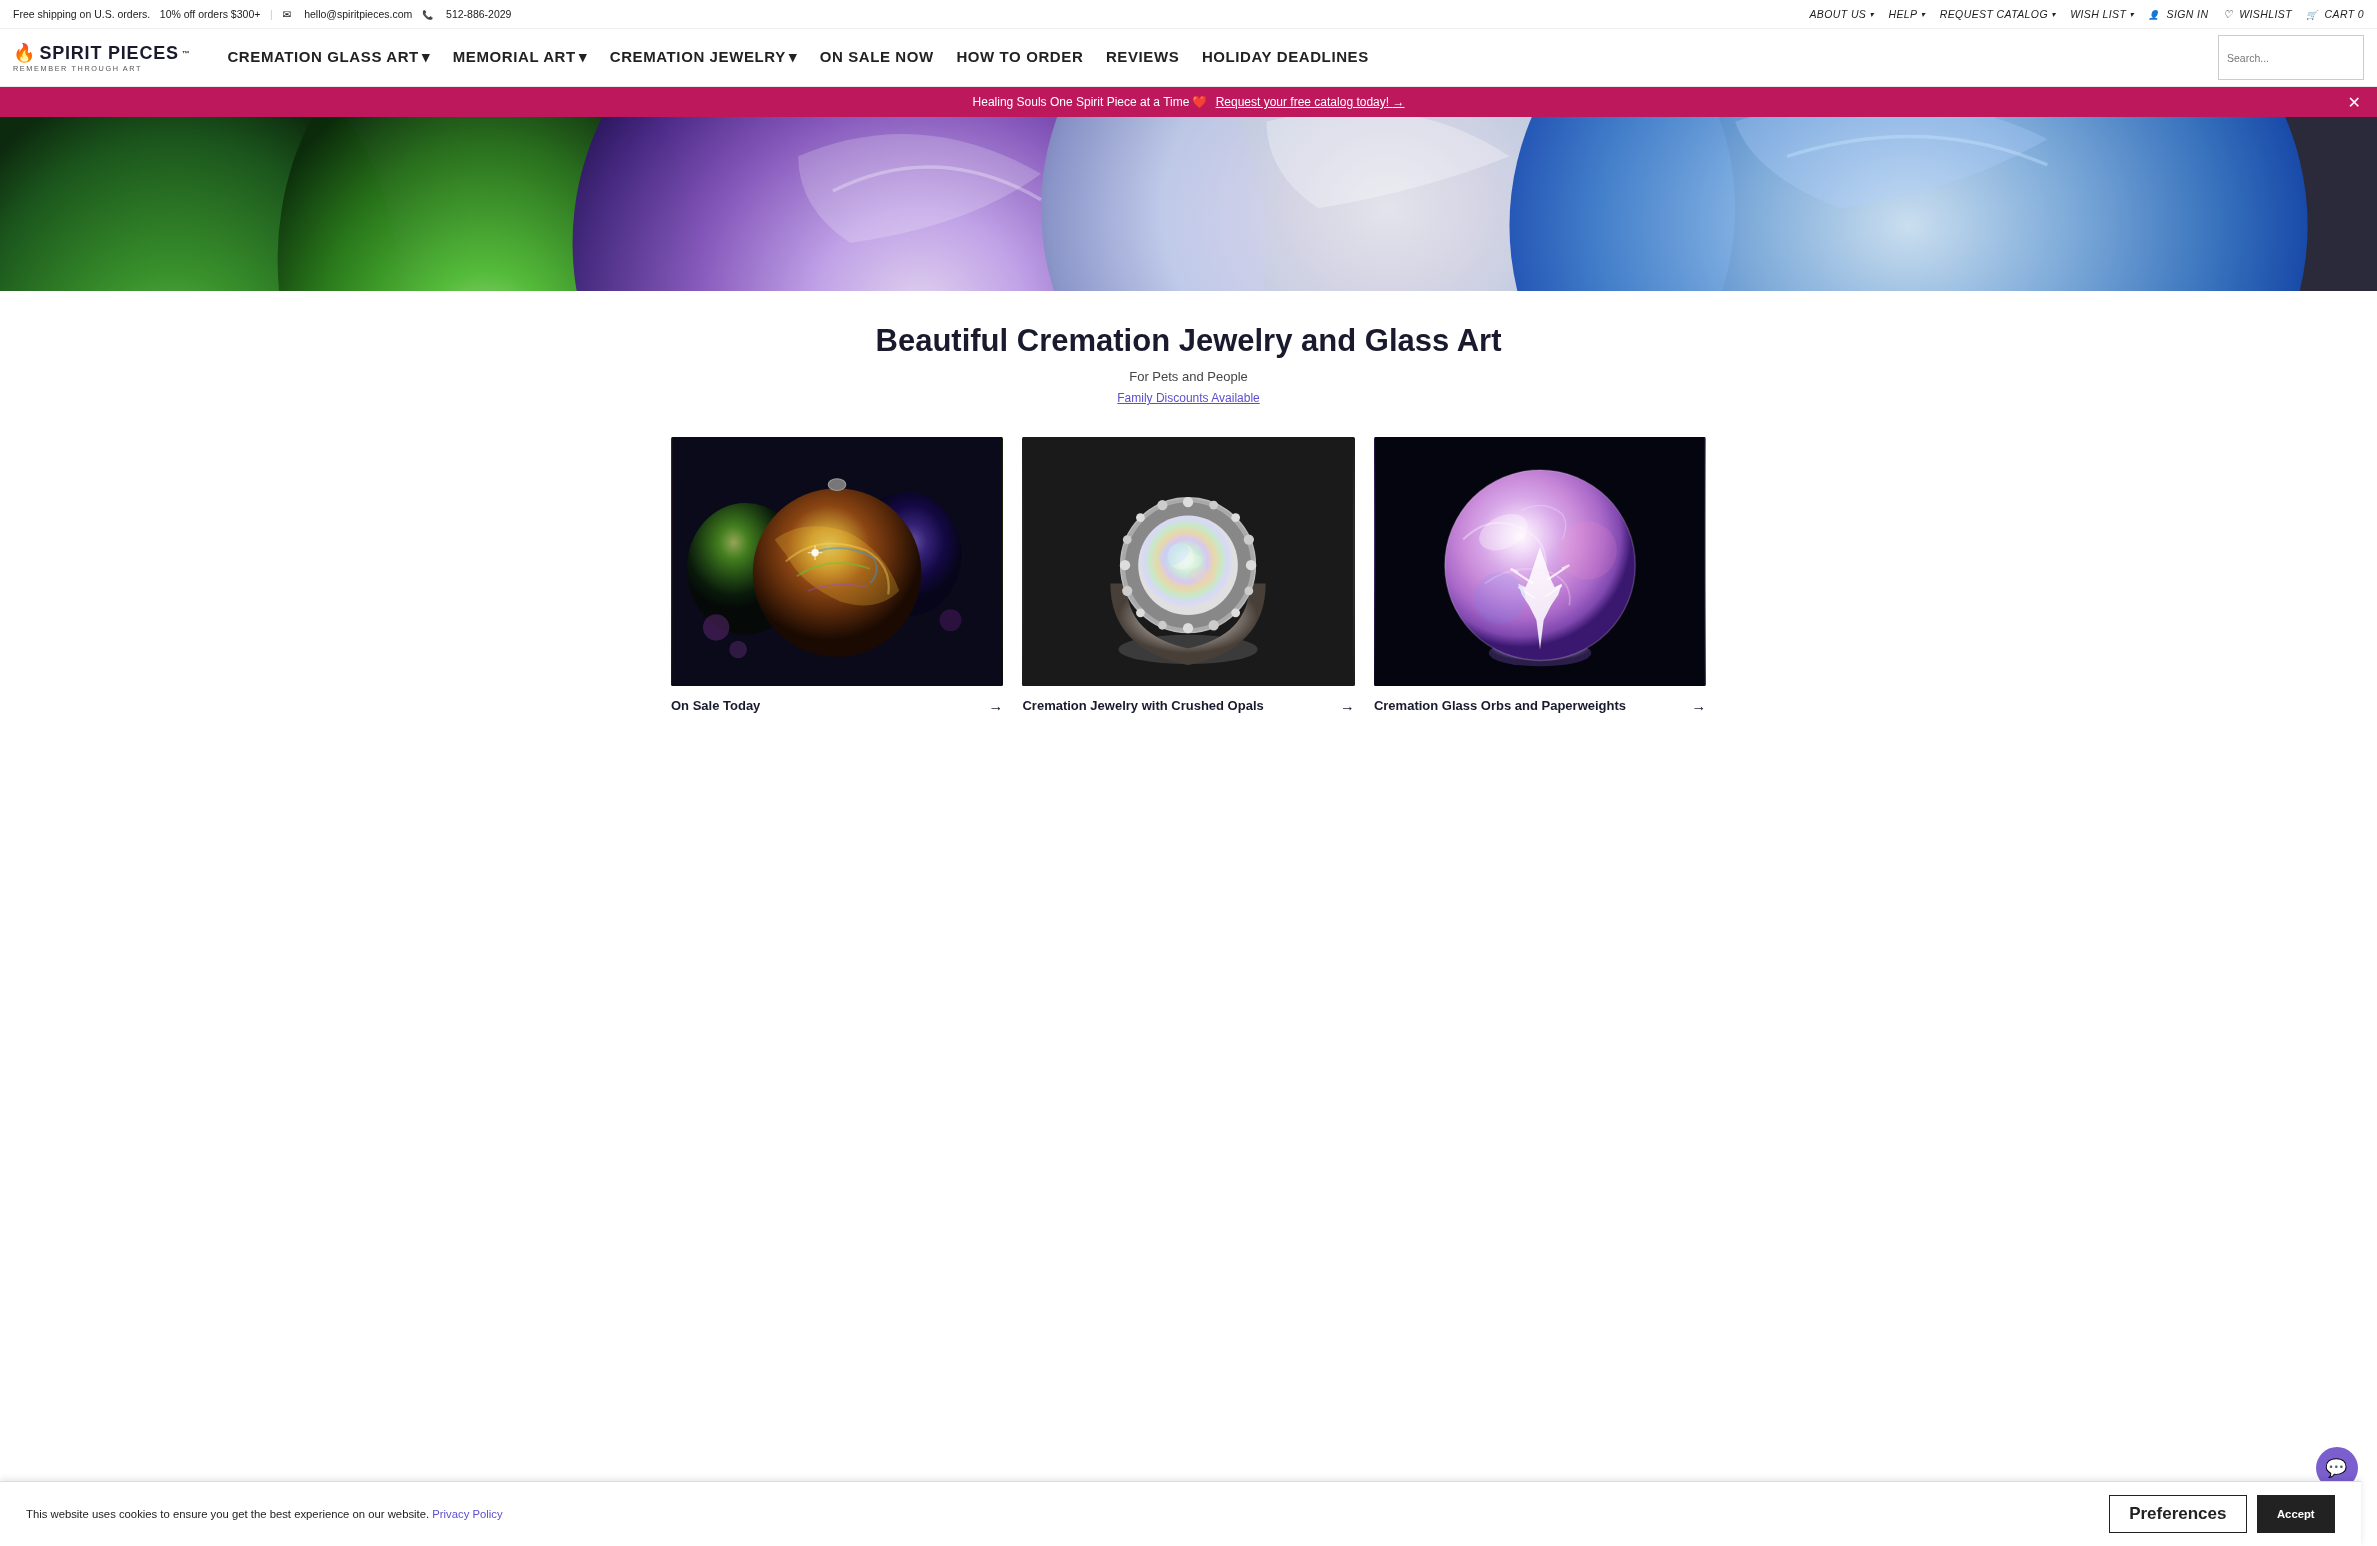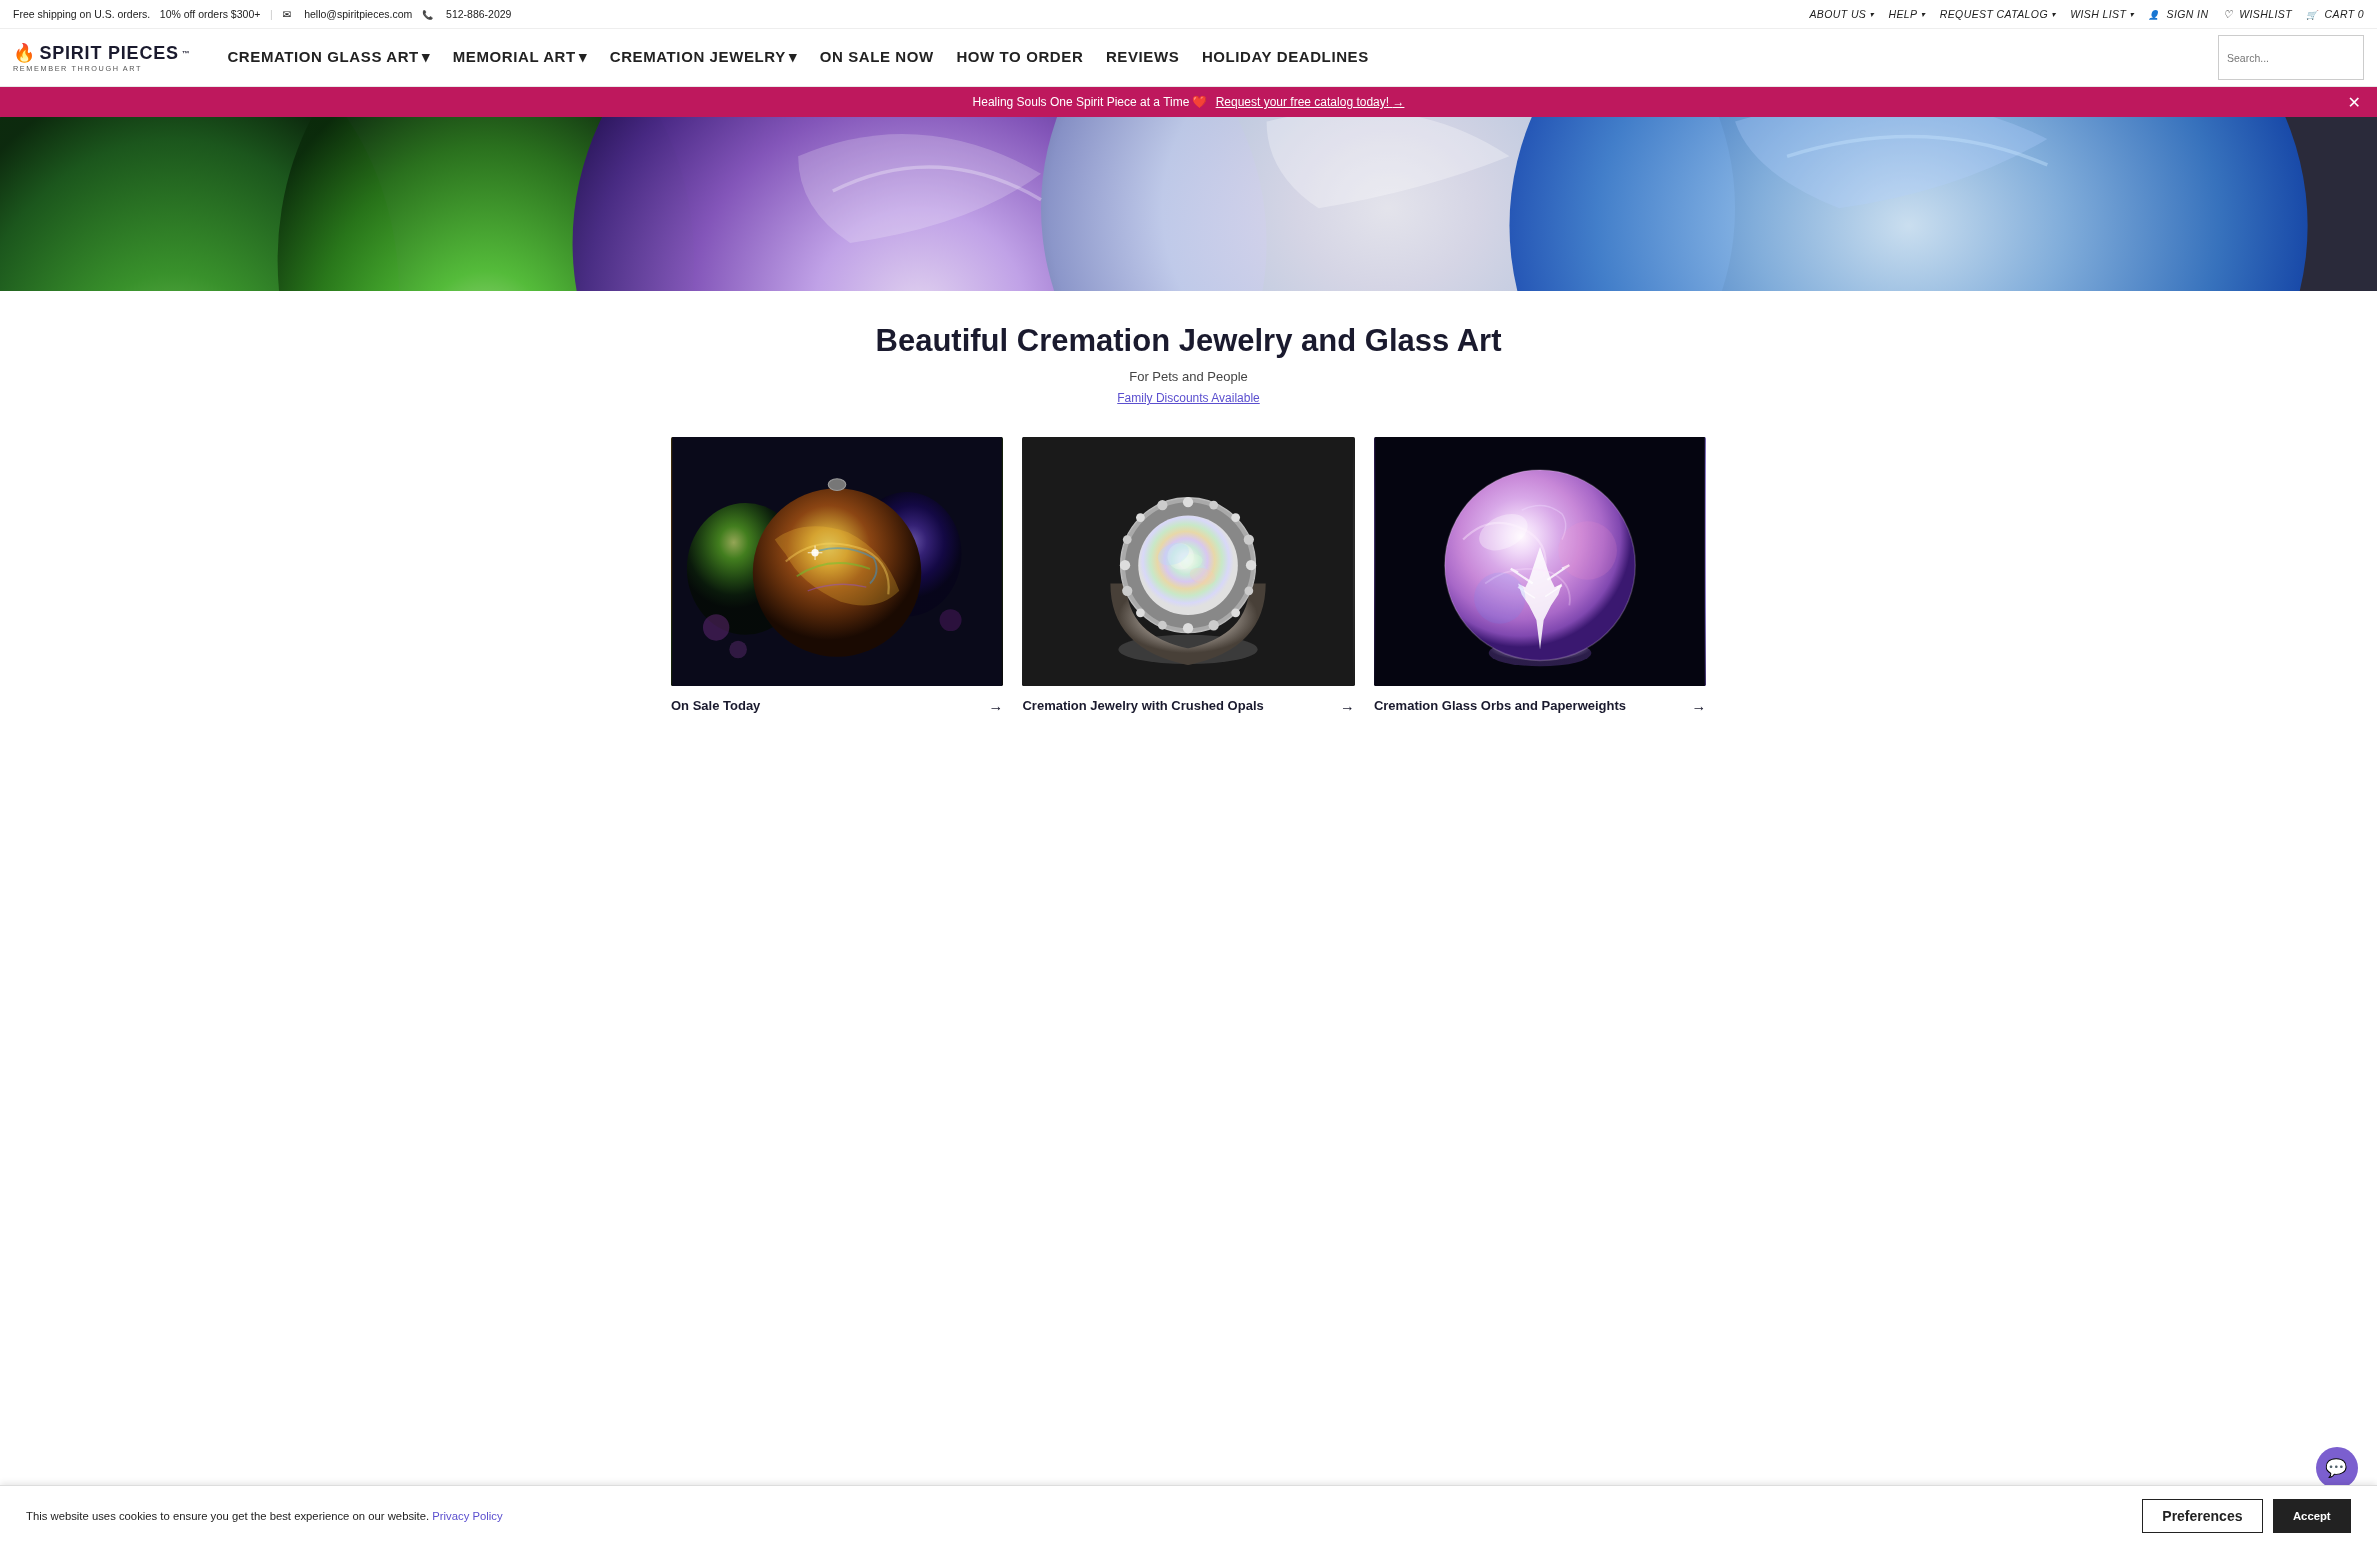--- a/index.html
+++ b/index.html
@@ -93,38 +93,38 @@
       font-weight: 600;
       color: #1a1a2e;
     }
     .arrow-link { color: #1a1a2e; font-size: 14.6px; }
 
     
     .cookie-bar {
       position: fixed;
       bottom: 0;
       left: 0;
-      right: 0;
+      right: 16px;
       background: #fff;
       border-top: 0.8px solid #ddd;
       padding: 13px 26px;
       display: flex;
       align-items: center;
       justify-content: space-between;
       font-size: 11.3px;
       z-index: 1000;
       box-shadow: 0 -1.6px 6.5px rgba(0,0,0,0.1);
     }
     .cookie-bar a { color: #5b4fcf; }
     .cookie-buttons { display: flex; gap: 9.7px; }
     .btn-preferences {
       padding: 8px 19.4px;
       border: 1.6px solid #222;
       background: #fff;
-      font-size: 14px;
+      font-size: 17px;
       font-weight: 600;
       cursor: pointer;
       color: #222;
     }
     .btn-accept {
       padding: 8px 19.4px;
       border: 1.6px solid #222;
       background: #222;
       color: #fff;
       font-size: 11.3px;

